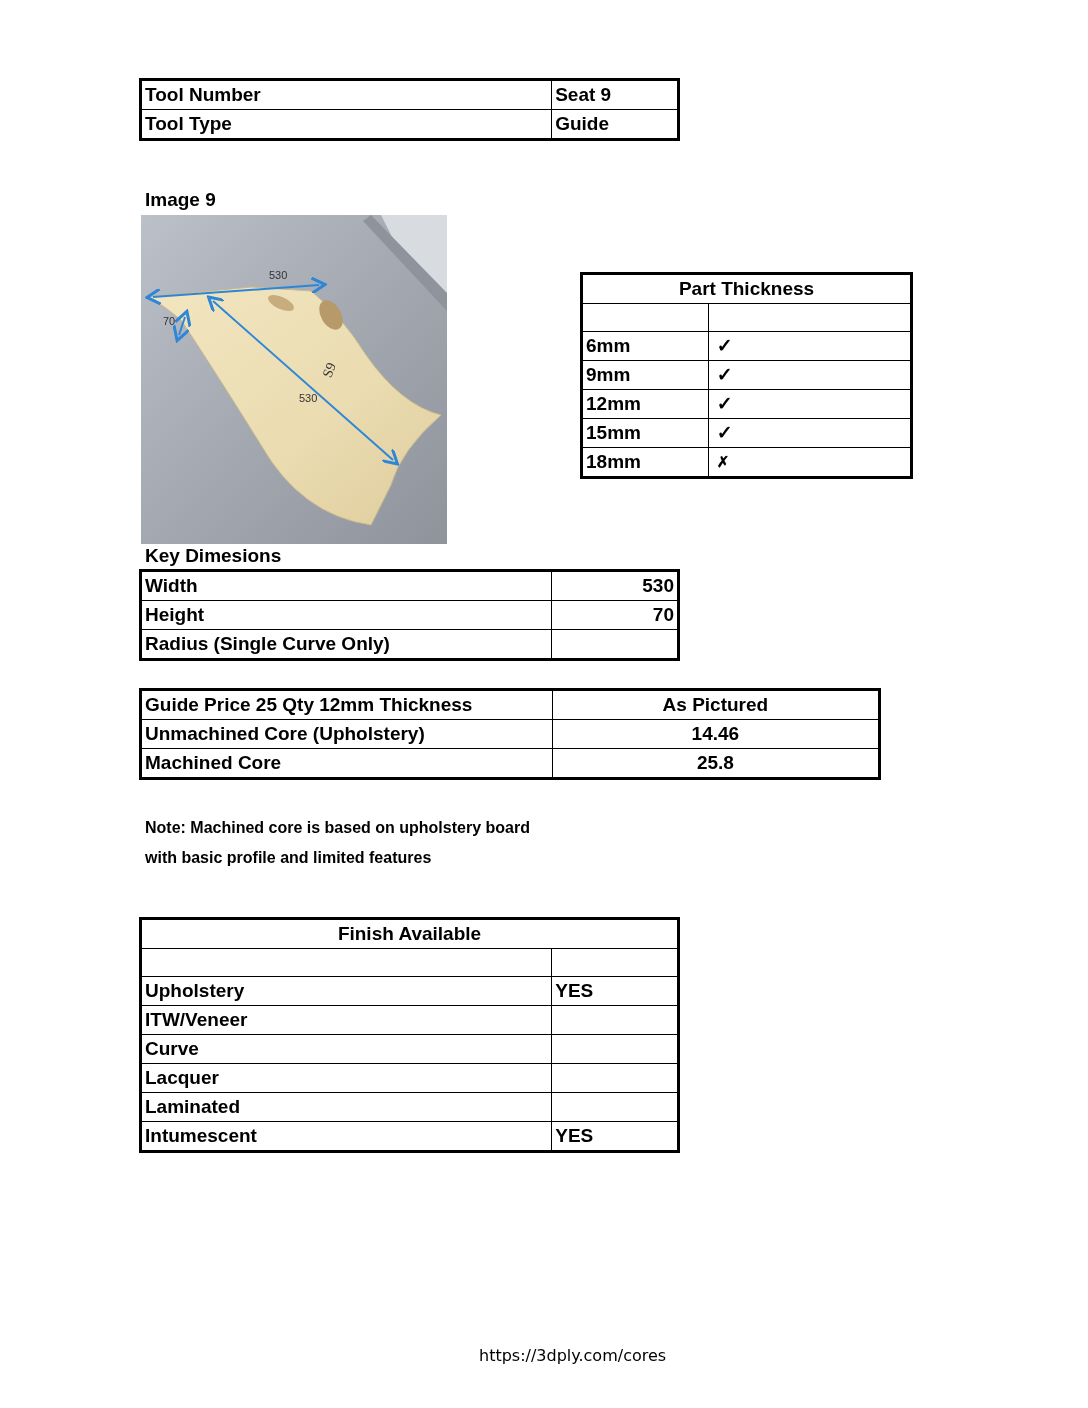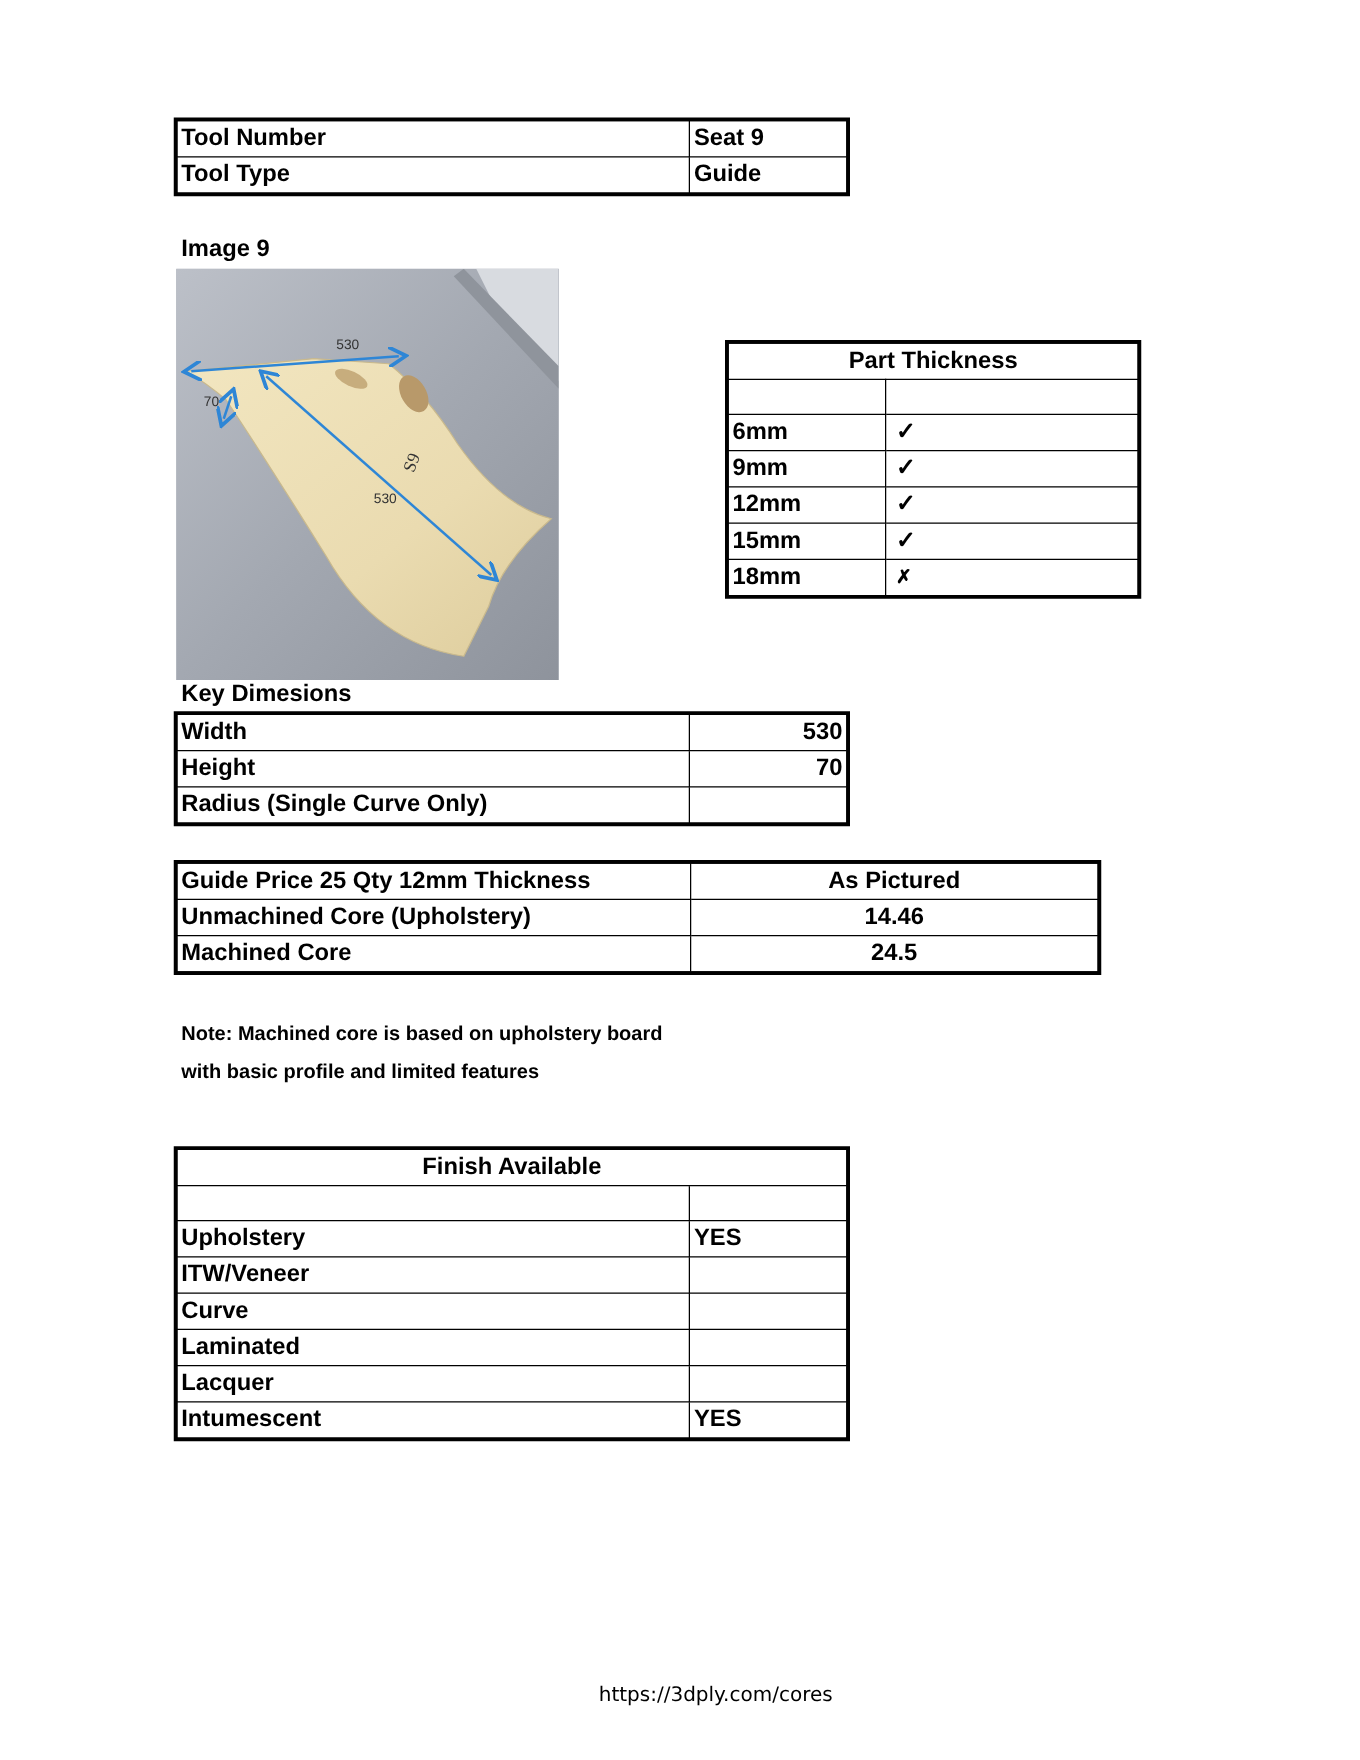--- a/index.html
+++ b/index.html
@@ -13,21 +13,21 @@
   .center { text-align:center; }
   .right { text-align:right; }
   .label { position:absolute; font-weight:bold; font-size:19px; }
   .note { position:absolute; font-weight:bold; font-size:16px; line-height:30px; }
   .footer { position:absolute; font-family:"DejaVu Sans", sans-serif; font-size:16px; }
   .photo { position:absolute; left:141px; top:215px; width:306px; height:329px; overflow:hidden; background:#a8adb6; }
 </style>
 </head>
 <body>
 
-<table class="sheet outer" style="left:141px; top:96px; width:537px;">
+<table class="sheet outer" style="left:141px; top:80px; width:537px;">
   <colgroup>
       <col style="width:411px">
       <col style="width:126px">
     </colgroup>
   <tbody>
       <tr>
     <td>Tool Number</td>
     <td>Seat 9</td>
   </tr>
   <tr>
@@ -139,21 +139,21 @@
       <tr>
     <td>Guide Price 25 Qty 12mm Thickness</td>
     <td class="center">As Pictured</td>
   </tr>
   <tr>
     <td>Unmachined Core (Upholstery)</td>
     <td class="center">14.46</td>
   </tr>
   <tr>
     <td>Machined Core</td>
-    <td class="center">24.5</td>
+    <td class="center">25.8</td>
   </tr>
 </tbody>
   </table>
 
 <div class="note" style="left:145px; top:813px;">
   <div>Note: Machined core is based on upholstery board</div>
   <div>with basic profile and limited features</div>
 </div>
 
 <table class="sheet outer" style="left:141px; top:919px; width:537px;">
@@ -175,25 +175,25 @@
   </tr>
   <tr>
     <td>ITW/Veneer</td>
     <td></td>
   </tr>
   <tr>
     <td>Curve</td>
     <td></td>
   </tr>
   <tr>
+    <td>Lacquer</td>
+    <td></td>
+  </tr>
+  <tr>
     <td>Laminated</td>
-    <td></td>
-  </tr>
-  <tr>
-    <td>Lacquer</td>
     <td></td>
   </tr>
   <tr>
     <td>Intumescent</td>
     <td>YES</td>
   </tr>
 </tbody>
   </table>
 
 <div class="footer" style="left:479px; top:1346px;">https://3dply.com/cores</div>

